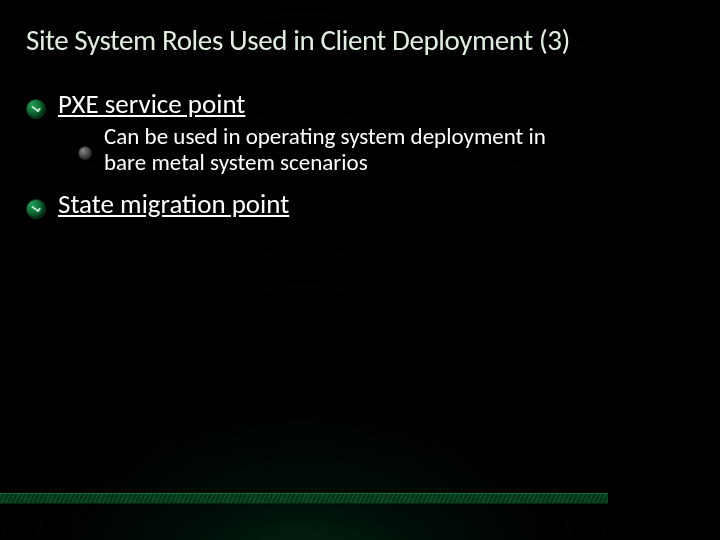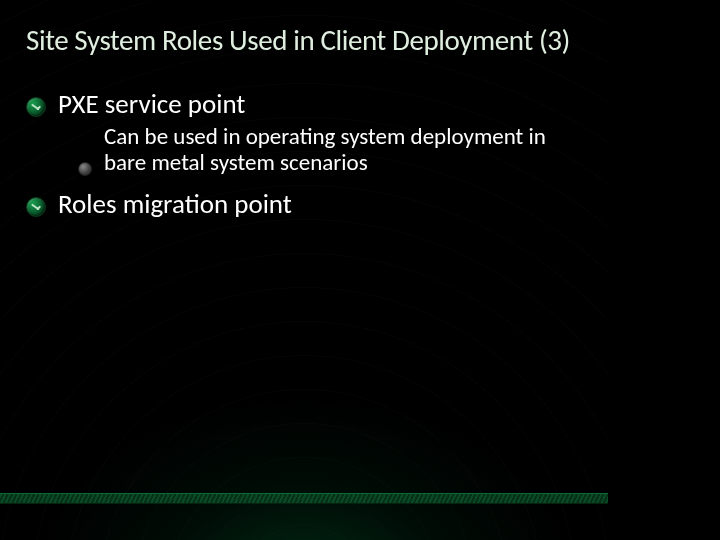--- a/index.html
+++ b/index.html
@@ -26,22 +26,23 @@
     font-size: 29px;
     font-weight: 400;
     color: #e0eee0;
     letter-spacing: -0.4px;
   }
   .body {
     padding: 30px 26px 0 26px;
   }
   .top-item {
     display: flex;
-    align-items: center;
+    align-items: flex-end;
     margin-bottom: 4px;
+    text-decoration: underline;
   }
   .top-bullet {
     flex: none;
     width: 18px;
     height: 18px;
     margin: 7px 12px 0 0;
     position: relative;
     background: radial-gradient(circle at 32% 30%, #1aa050 0%, #0a5a2c 55%, #053016 100%);
     border-radius: 50%;
     border: 1px solid #0a3a1a;
@@ -69,21 +70,21 @@
     transform: rotate(-45deg);
   }
   .top-text {
     font-size: 27px;
     font-weight: 400;
     color: #fff;
     line-height: 1.15;
   }
   .sub-item {
     display: flex;
-    align-items: flex-end;
+    align-items: center;
     padding-left: 52px;
     margin: 2px 0 12px 0;
   }
   .sub-bullet {
     flex: none;
     width: 12px;
     height: 12px;
     margin: 8px 12px 0 0;
     background: radial-gradient(circle at 35% 32%, #888 0%, #444 55%, #1a1a1a 100%);
     border-radius: 50%;
@@ -124,19 +125,19 @@
       <div class="top-bullet"></div>
       <div class="top-text">PXE service point</div>
     </div>
     <div class="sub-item">
       <div class="sub-bullet"></div>
       <div class="sub-text">Can be used in operating system deployment in bare metal system scenarios</div>
     </div>
 
     <div class="top-item">
       <div class="top-bullet"></div>
-      <div class="top-text">Roles migration point</div>
+      <div class="top-text">State migration point</div>
     </div>
 
   </div>
 
   <div class="footer-bar"></div>
 </div>
 
 </body></html>

